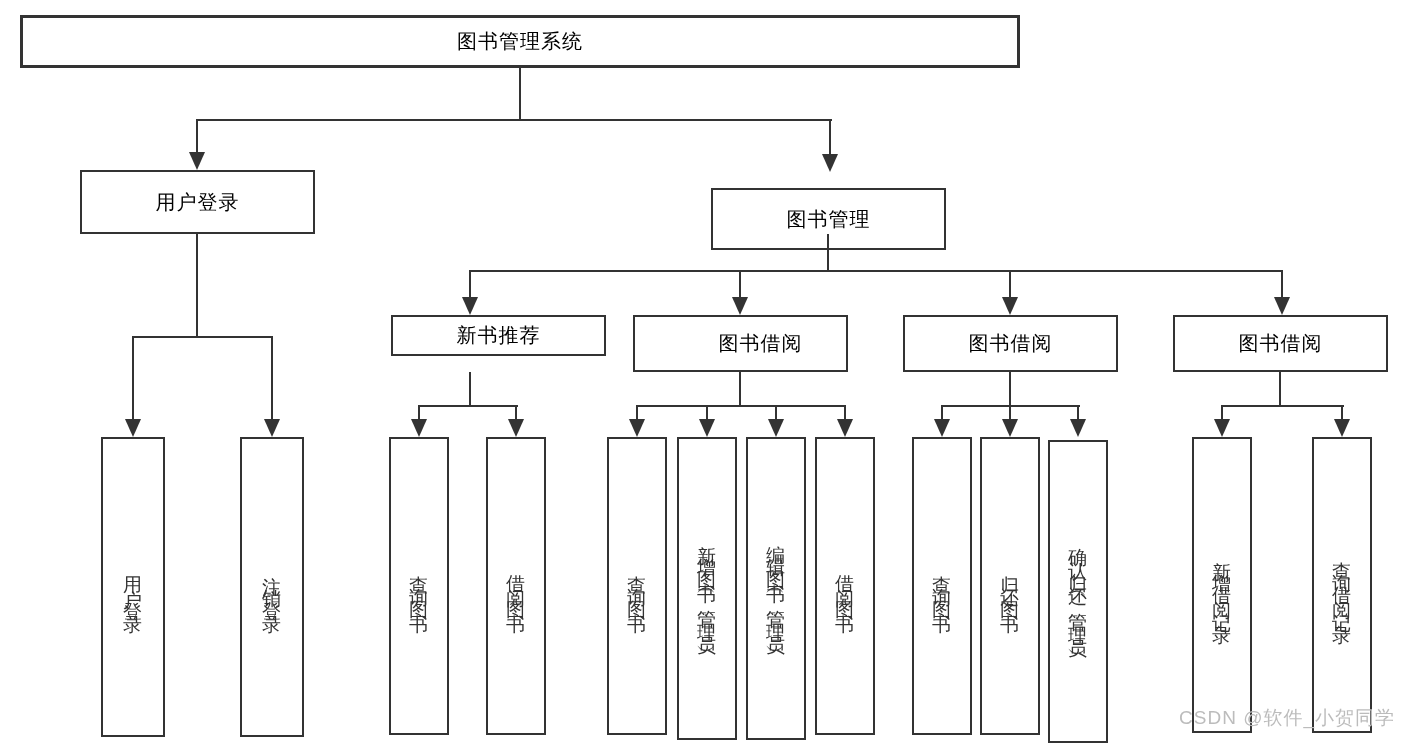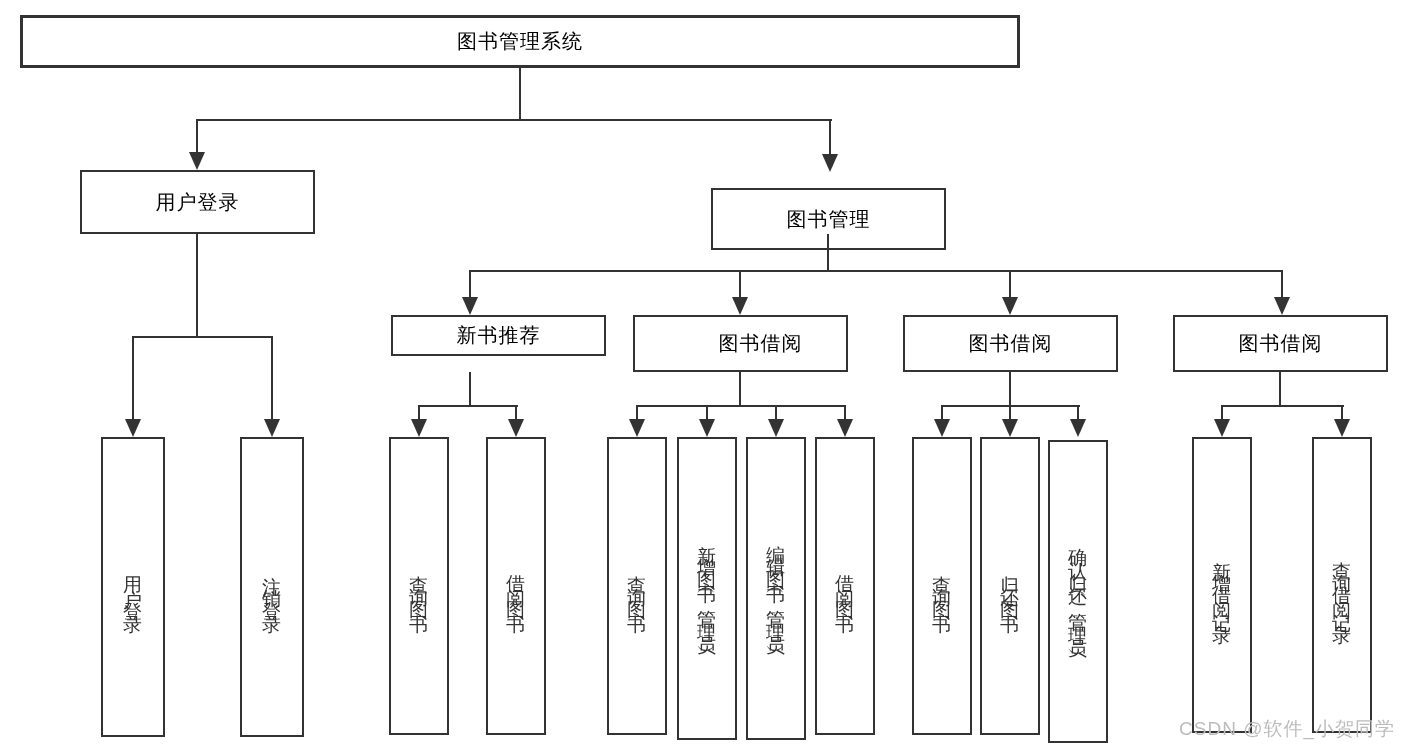--- a/index.html
+++ b/index.html
@@ -41,21 +41,21 @@
   .arrow {
     position: absolute;
     width: 0; height: 0;
     border-left: 8px solid transparent;
     border-right: 8px solid transparent;
     border-top: 18px solid #333333;
   }
   .watermark {
     position: absolute;
     right: 10px;
-    bottom: 5px;
+    bottom: 16px;
     font-size: 19px;
     color: #bcbcbc;
     letter-spacing: 1px;
     white-space: nowrap;
   }
 </style>
 </head>
 <body>
 
 <div id="canvas">

